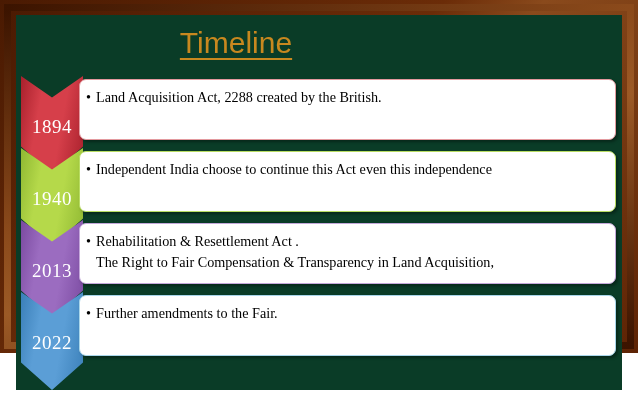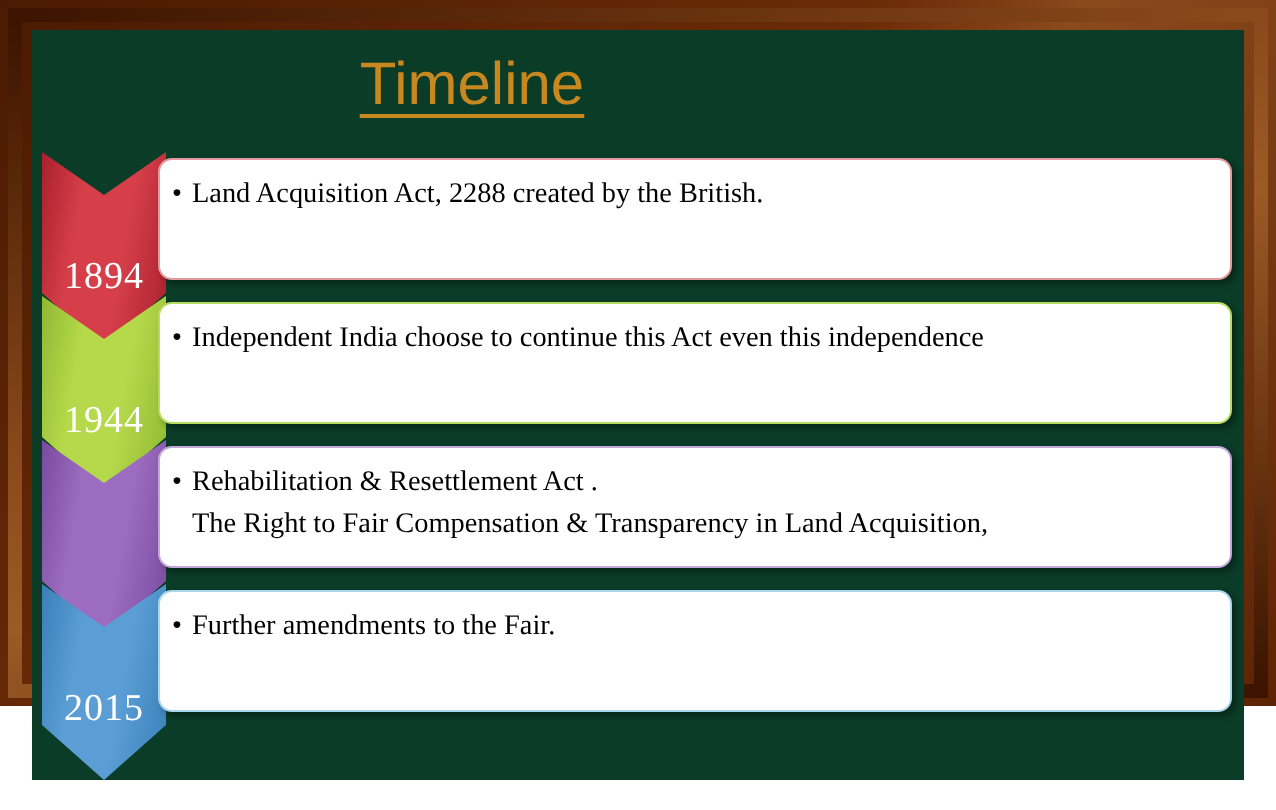--- a/index.html
+++ b/index.html
@@ -96,21 +96,20 @@
     top: 40px;
     width: 62px;
     text-align: center;
     font-family: "Liberation Serif", "DejaVu Serif", serif;
     font-size: 19px;
     line-height: 22px;
     color: #ffffff;
     letter-spacing: 0.5px;
     z-index: 3;
     pointer-events: none;
-    margin-top: 12px;
   }
 
   
   .box {
     position: absolute;
     left: 63px;
     top: 3px;
     width: 537px;
     height: 61px;
     background: #ffffff;
@@ -161,51 +160,52 @@
           <span class="lines">
             <span class="line">Land Acquisition Act, 2288 created by the British.</span>
           </span>
         </div>
       </div>
     </div>
 
     <div class="row row-1">
       <div class="chev-wrap">
         <div class="chev" style="background: linear-gradient(100deg, rgb(143, 184, 50) 0%, rgb(181, 217, 74) 30%, rgb(181, 217, 74) 62%, rgb(143, 184, 50) 100%);"></div>
-        <div class="chev-year">1944</div>
+        <div class="chev-year">1940</div>
       </div>
       <div class="box" style="border-color: rgb(184, 220, 98);">
         <div class="box-text">
           <span class="bullet">•</span>
           <span class="lines">
             <span class="line">Independent India choose to continue this Act even this independence</span>
           </span>
         </div>
       </div>
     </div>
 
     <div class="row row-2">
       <div class="chev-wrap">
         <div class="chev" style="background: linear-gradient(100deg, rgb(122, 74, 160) 0%, rgb(155, 108, 192) 30%, rgb(155, 108, 192) 62%, rgb(122, 74, 160) 100%);"></div>
+        <div class="chev-year">2013</div>
       </div>
       <div class="box" style="border-color: rgb(196, 168, 218);">
         <div class="box-text">
           <span class="bullet">•</span>
           <span class="lines">
             <span class="line">Rehabilitation &amp; Resettlement Act .</span>
             <span class="line">The Right to Fair Compensation &amp; Transparency in Land Acquisition,</span>
           </span>
         </div>
       </div>
     </div>
 
     <div class="row row-3">
       <div class="chev-wrap">
         <div class="chev" style="background: linear-gradient(100deg, rgb(58, 127, 184) 0%, rgb(91, 158, 214) 30%, rgb(91, 158, 214) 62%, rgb(58, 127, 184) 100%);"></div>
-        <div class="chev-year">2015</div>
+        <div class="chev-year">2022</div>
       </div>
       <div class="box" style="border-color: rgb(169, 214, 234);">
         <div class="box-text">
           <span class="bullet">•</span>
           <span class="lines">
             <span class="line">Further amendments to the Fair.</span>
           </span>
         </div>
       </div>
     </div>

